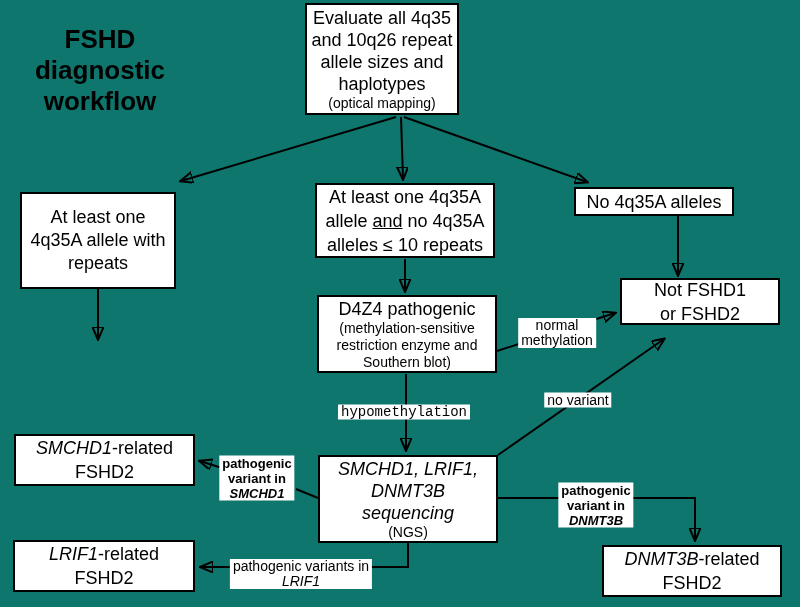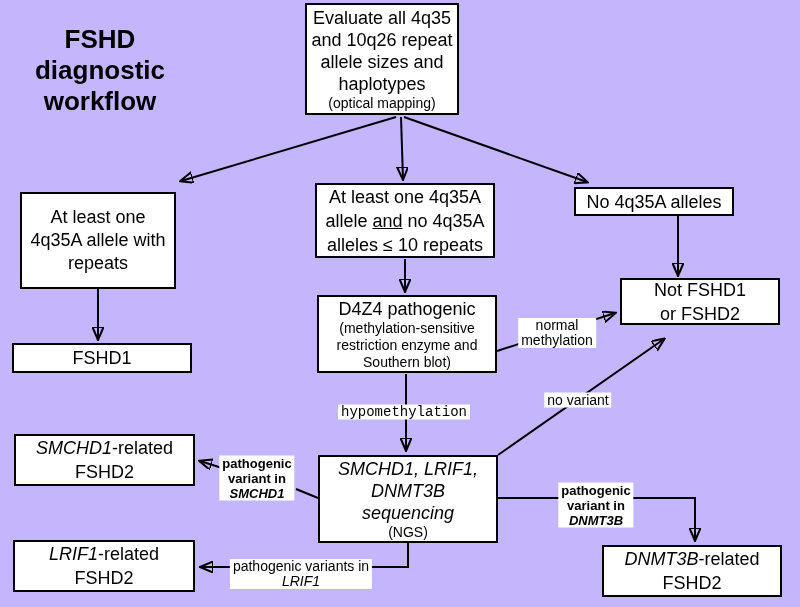--- a/index.html
+++ b/index.html
@@ -1,17 +1,17 @@
 <!DOCTYPE html>
 <html><head>
 <meta charset="utf-8">
 <style>
   html,body { margin:0; padding:0; background:#fff; }
   .stage {
-    position:relative; width:800px; height:607px; background:#c4b5fd;
+    position:relative; width:800px; height:607px; background:#0f766e;
     font-family:"Liberation Sans", sans-serif; color:#000; overflow:hidden;
   }
   .title {
     position:absolute; font-weight:bold; font-size:26px; line-height:31px;
     text-align:center; transform:translateX(-50%); white-space:nowrap;
   }
   .box {
     position:absolute; box-sizing:border-box; border:2px solid #000; background:#fff;
     display:flex; flex-direction:column; align-items:center; justify-content:center;
     text-align:center; font-size:18px; line-height:22px;
@@ -78,23 +78,20 @@
   <div class="box lh24" style="left:315px; top:183px; width:180px; height:75px;">
     <div>At least one 4q35A</div>
     <div><span>allele </span><span class="ul">and</span><span> no 4q35A</span></div>
     <div>alleles ≤ 10 repeats</div>
   </div>
 
   <div class="box" style="left:574px; top:187px; width:160px; height:29px;">
     <div>No 4q35A alleles</div>
   </div>
 
-  <div class="box" style="left:12px; top:343px; width:180px; height:30px;">
-    <div>FSHD1</div>
-  </div>
 
   <div class="box" style="left:317px; top:295px; width:180px; height:78px;">
     <div>D4Z4 pathogenic</div>
     <div class="small">(methylation-sensitive</div>
     <div class="small">restriction enzyme and</div>
     <div class="small">Southern blot)</div>
   </div>
 
   <div class="box lh24" style="left:620px; top:278px; width:160px; height:47px;">
     <div>Not FSHD1</div>

